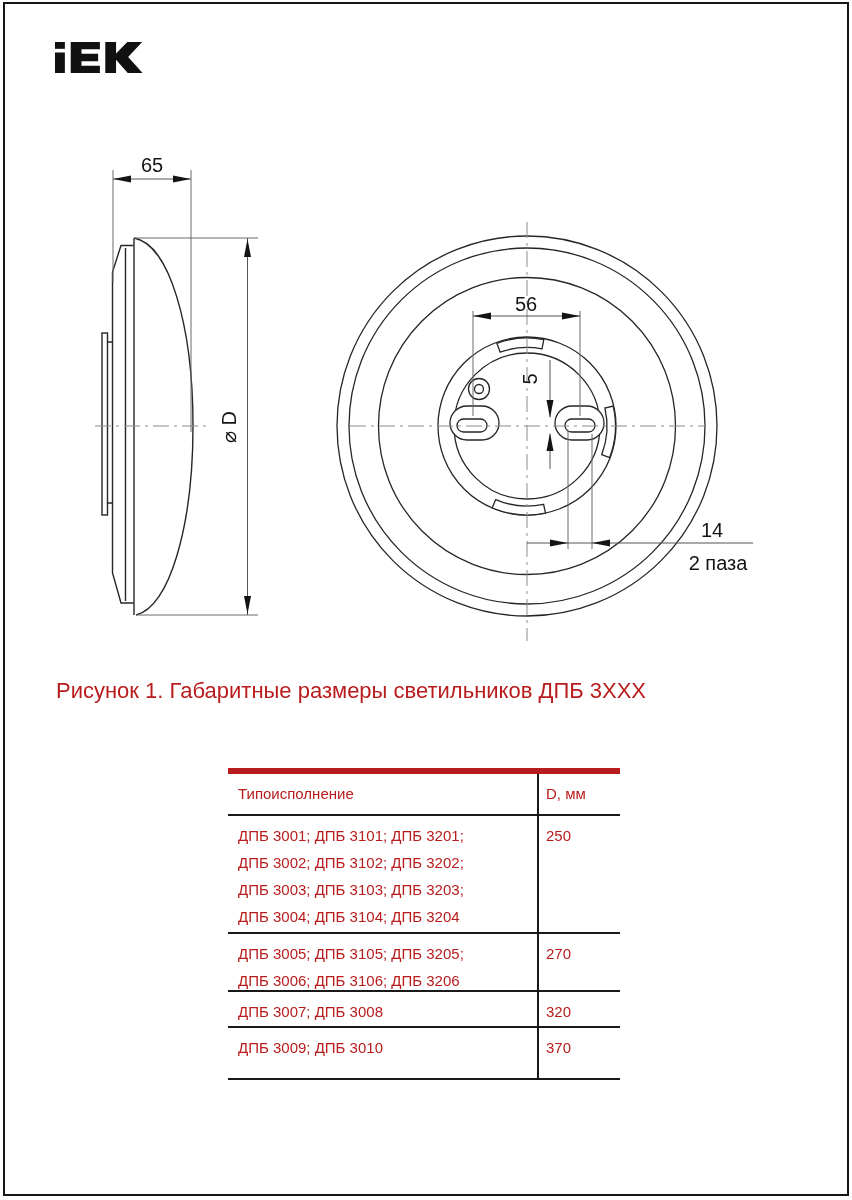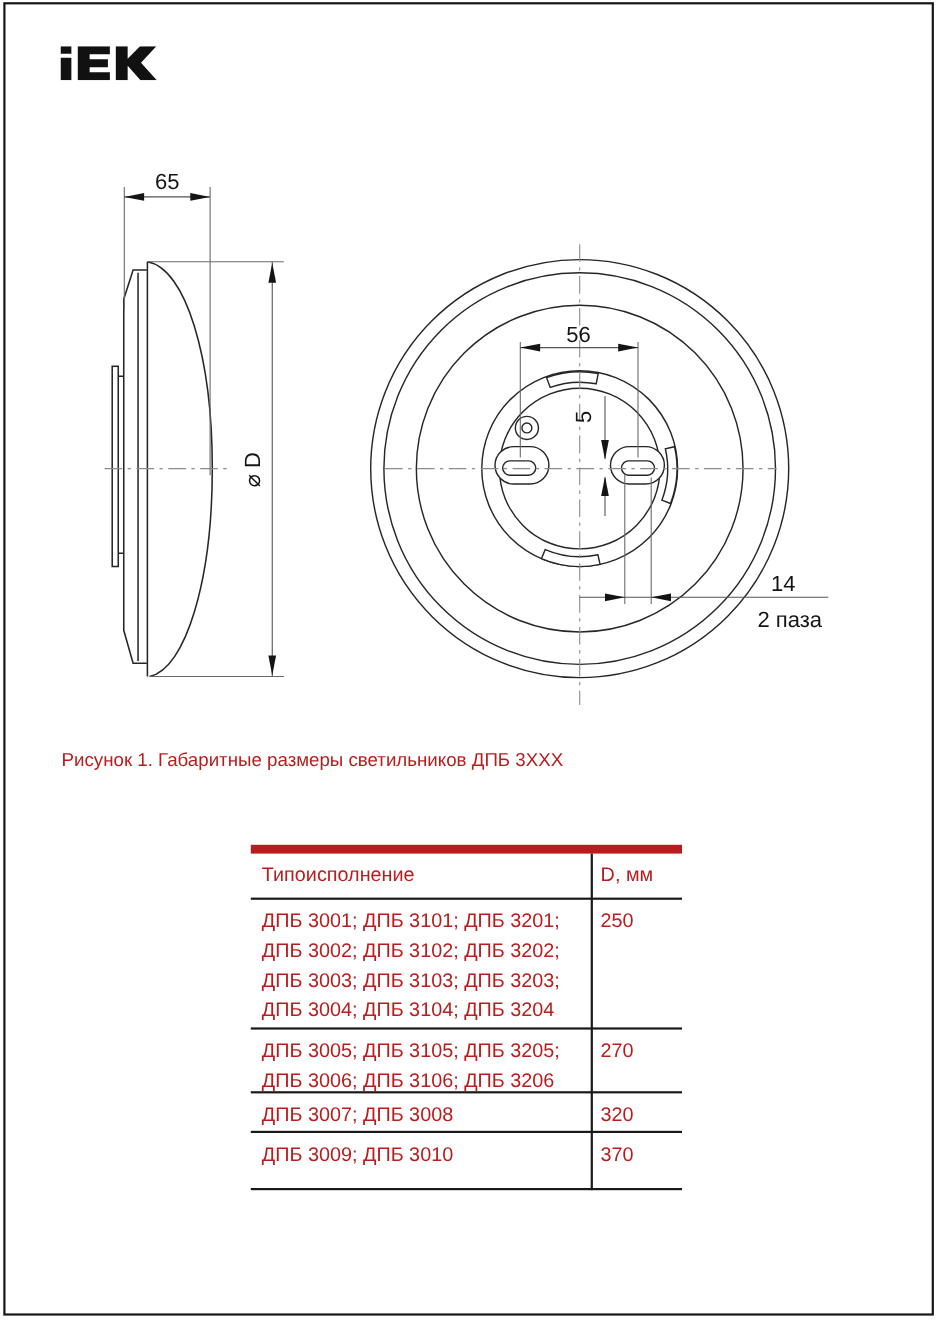--- a/index.html
+++ b/index.html
@@ -8,26 +8,26 @@
     font-family:"Liberation Sans","DejaVu Sans",sans-serif; color:#b91c1c;
     overflow:hidden; margin:0 auto;
   }
   .page-border {
     position:absolute; left:3px; top:2px; width:846px; height:1194px;
     border:2px solid #161616; box-sizing:border-box; pointer-events:none;
   }
   .logo { position:absolute; left:55px; top:42px; }
   .drawing { position:absolute; left:0; top:0; }
   .caption {
-    position:absolute; left:56px; top:681px; font-size:17px; line-height:20px;
+    position:absolute; left:56px; top:681px; font-size:22px; line-height:20px;
     white-space:nowrap;
   }
   .spec-table {
     position:absolute; left:228px; top:768px; width:392px;
-    border-top:8px solid #b91c1c; font-size:18px; line-height:27px;
+    border-top:6px solid #b91c1c; font-size:15px; line-height:27px;
   }
   .spec-table .vline {
     position:absolute; left:309px; top:0; bottom:0; width:2px; background:#191919;
   }
   .trow { display:flex; border-bottom:2px solid #191919; box-sizing:border-box; }
   .trow.last { border-bottom:2px solid #191919; }
   .cell-models { flex:1; padding:6px 12px 0 10px; white-space:pre-line; box-sizing:border-box; }
   .cell-d { width:83px; padding:6px 0 0 9px; box-sizing:border-box; }
   .h-row { height:42px; }
   .r1 { height:118px; }

